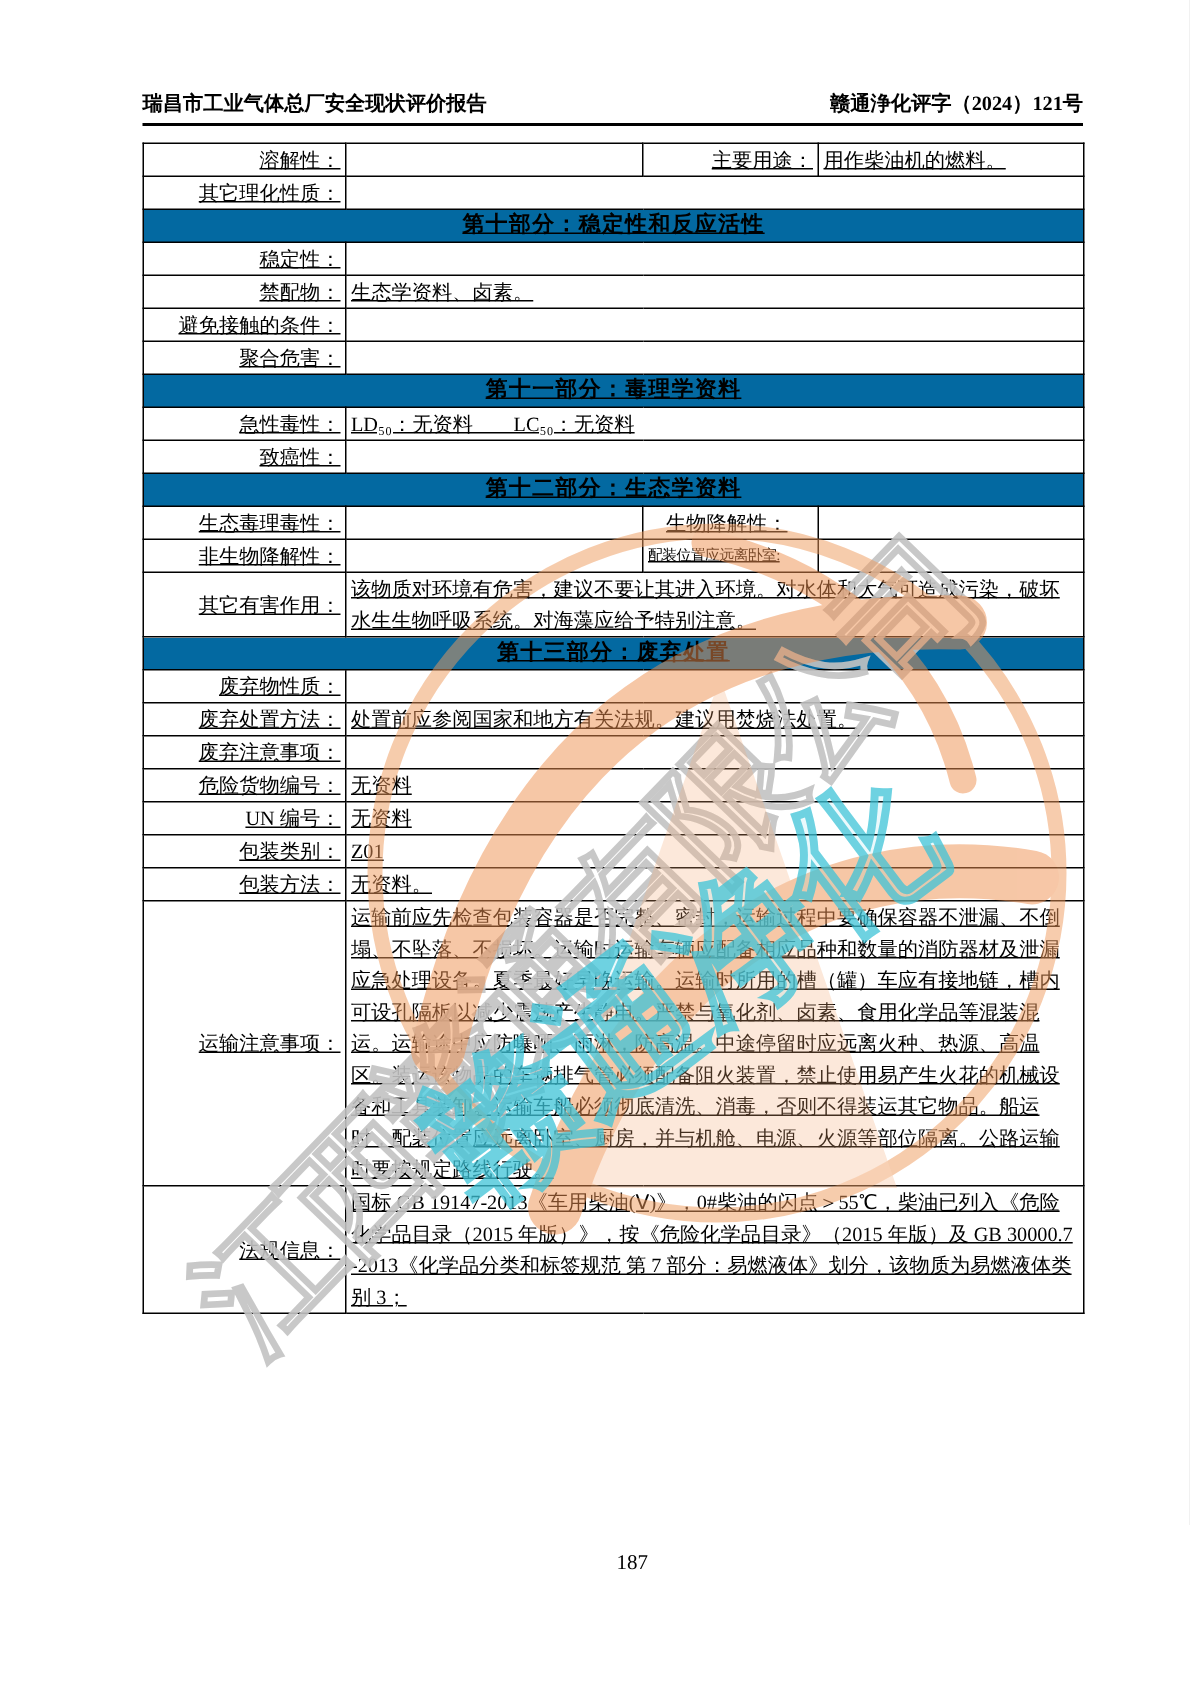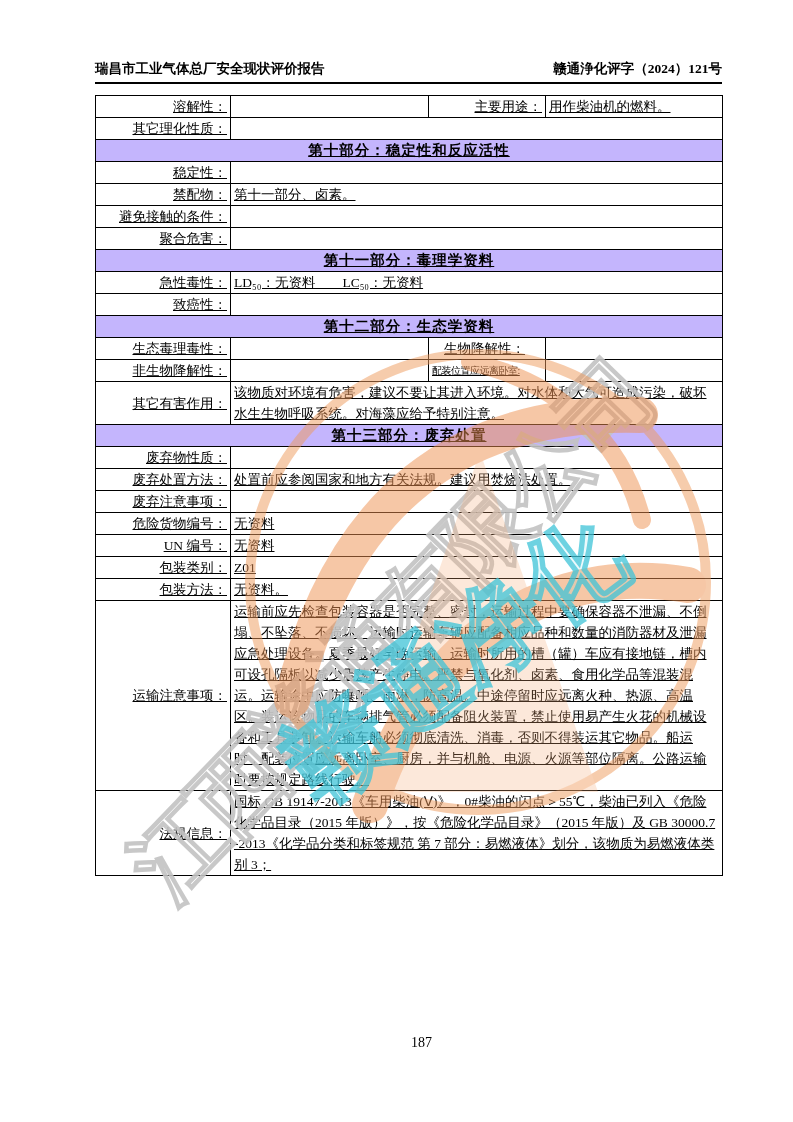--- a/index.html
+++ b/index.html
@@ -11,21 +11,21 @@
               border-bottom:2px solid #000;padding-bottom:4px;
               font-weight:bold;font-size:13.5px;}
   
   .doc-table{position:absolute;left:95px;top:95px;width:627px;border-collapse:collapse;
              table-layout:fixed;font-size:13.5px;line-height:21px;z-index:1;}
   .doc-table td{border:1px solid #000;padding:0 3px;vertical-align:middle;height:21px;
                 overflow:hidden;word-break:break-all;text-decoration:underline;}
   .doc-table td.label-cell{text-align:right;}
   .doc-table td.label-left{text-align:left;padding-left:15px;}
   .doc-table td.value-cell{text-align:left;}
-  .doc-table td.section-cell{background:#c4b5fd;text-align:center;font-weight:bold;
+  .doc-table td.section-cell{background:#0369a1;text-align:center;font-weight:bold;
                              font-size:14.5px;letter-spacing:1px;}
   .doc-table td.small-label{font-size:10px;letter-spacing:-0.5px;text-align:left;}
   
   .watermark{position:absolute;left:0;top:0;width:793px;height:1122px;z-index:2;
              pointer-events:none;}
   
   .doc-footer{position:absolute;left:0;top:1035px;width:100%;text-align:center;
               font-size:14px;z-index:1;margin-left:25px;}
 </style>
 </head>
@@ -58,21 +58,21 @@
         </tr>
         <tr>
           <td class="section-cell" colspan="4">第十部分：稳定性和反应活性</td>
         </tr>
         <tr>
           <td class="label-cell">稳定性：</td>
           <td class="value-cell" colspan="3"></td>
         </tr>
         <tr>
           <td class="label-cell">禁配物：</td>
-          <td class="value-cell" colspan="3">第十一部分、卤素。</td>
+          <td class="value-cell" colspan="3">生态学资料、卤素。</td>
         </tr>
         <tr>
           <td class="label-cell">避免接触的条件：</td>
           <td class="value-cell" colspan="3"></td>
         </tr>
         <tr>
           <td class="label-cell">聚合危害：</td>
           <td class="value-cell" colspan="3"></td>
         </tr>
         <tr>

